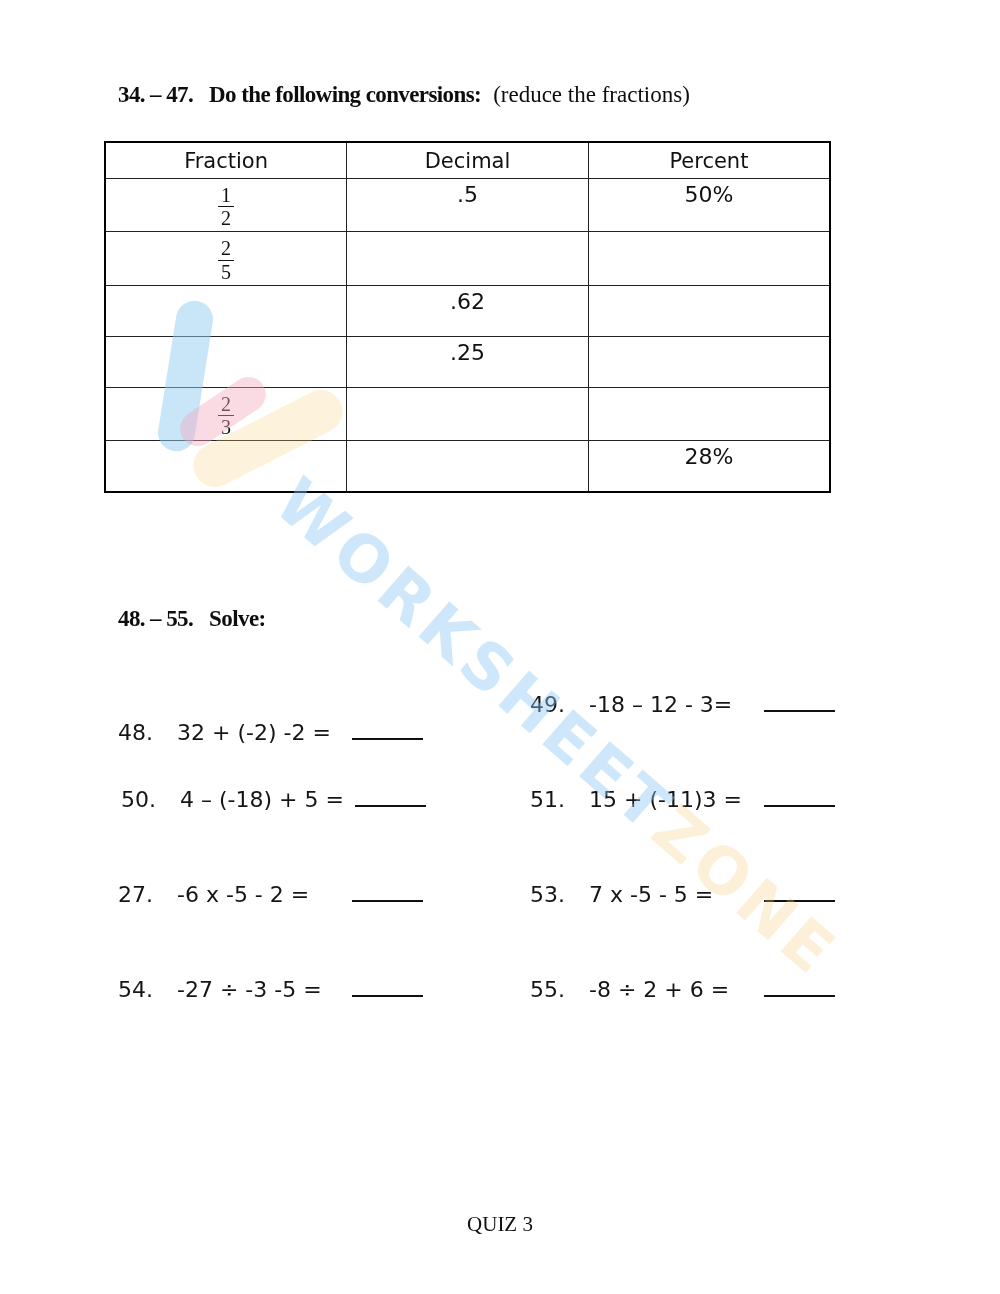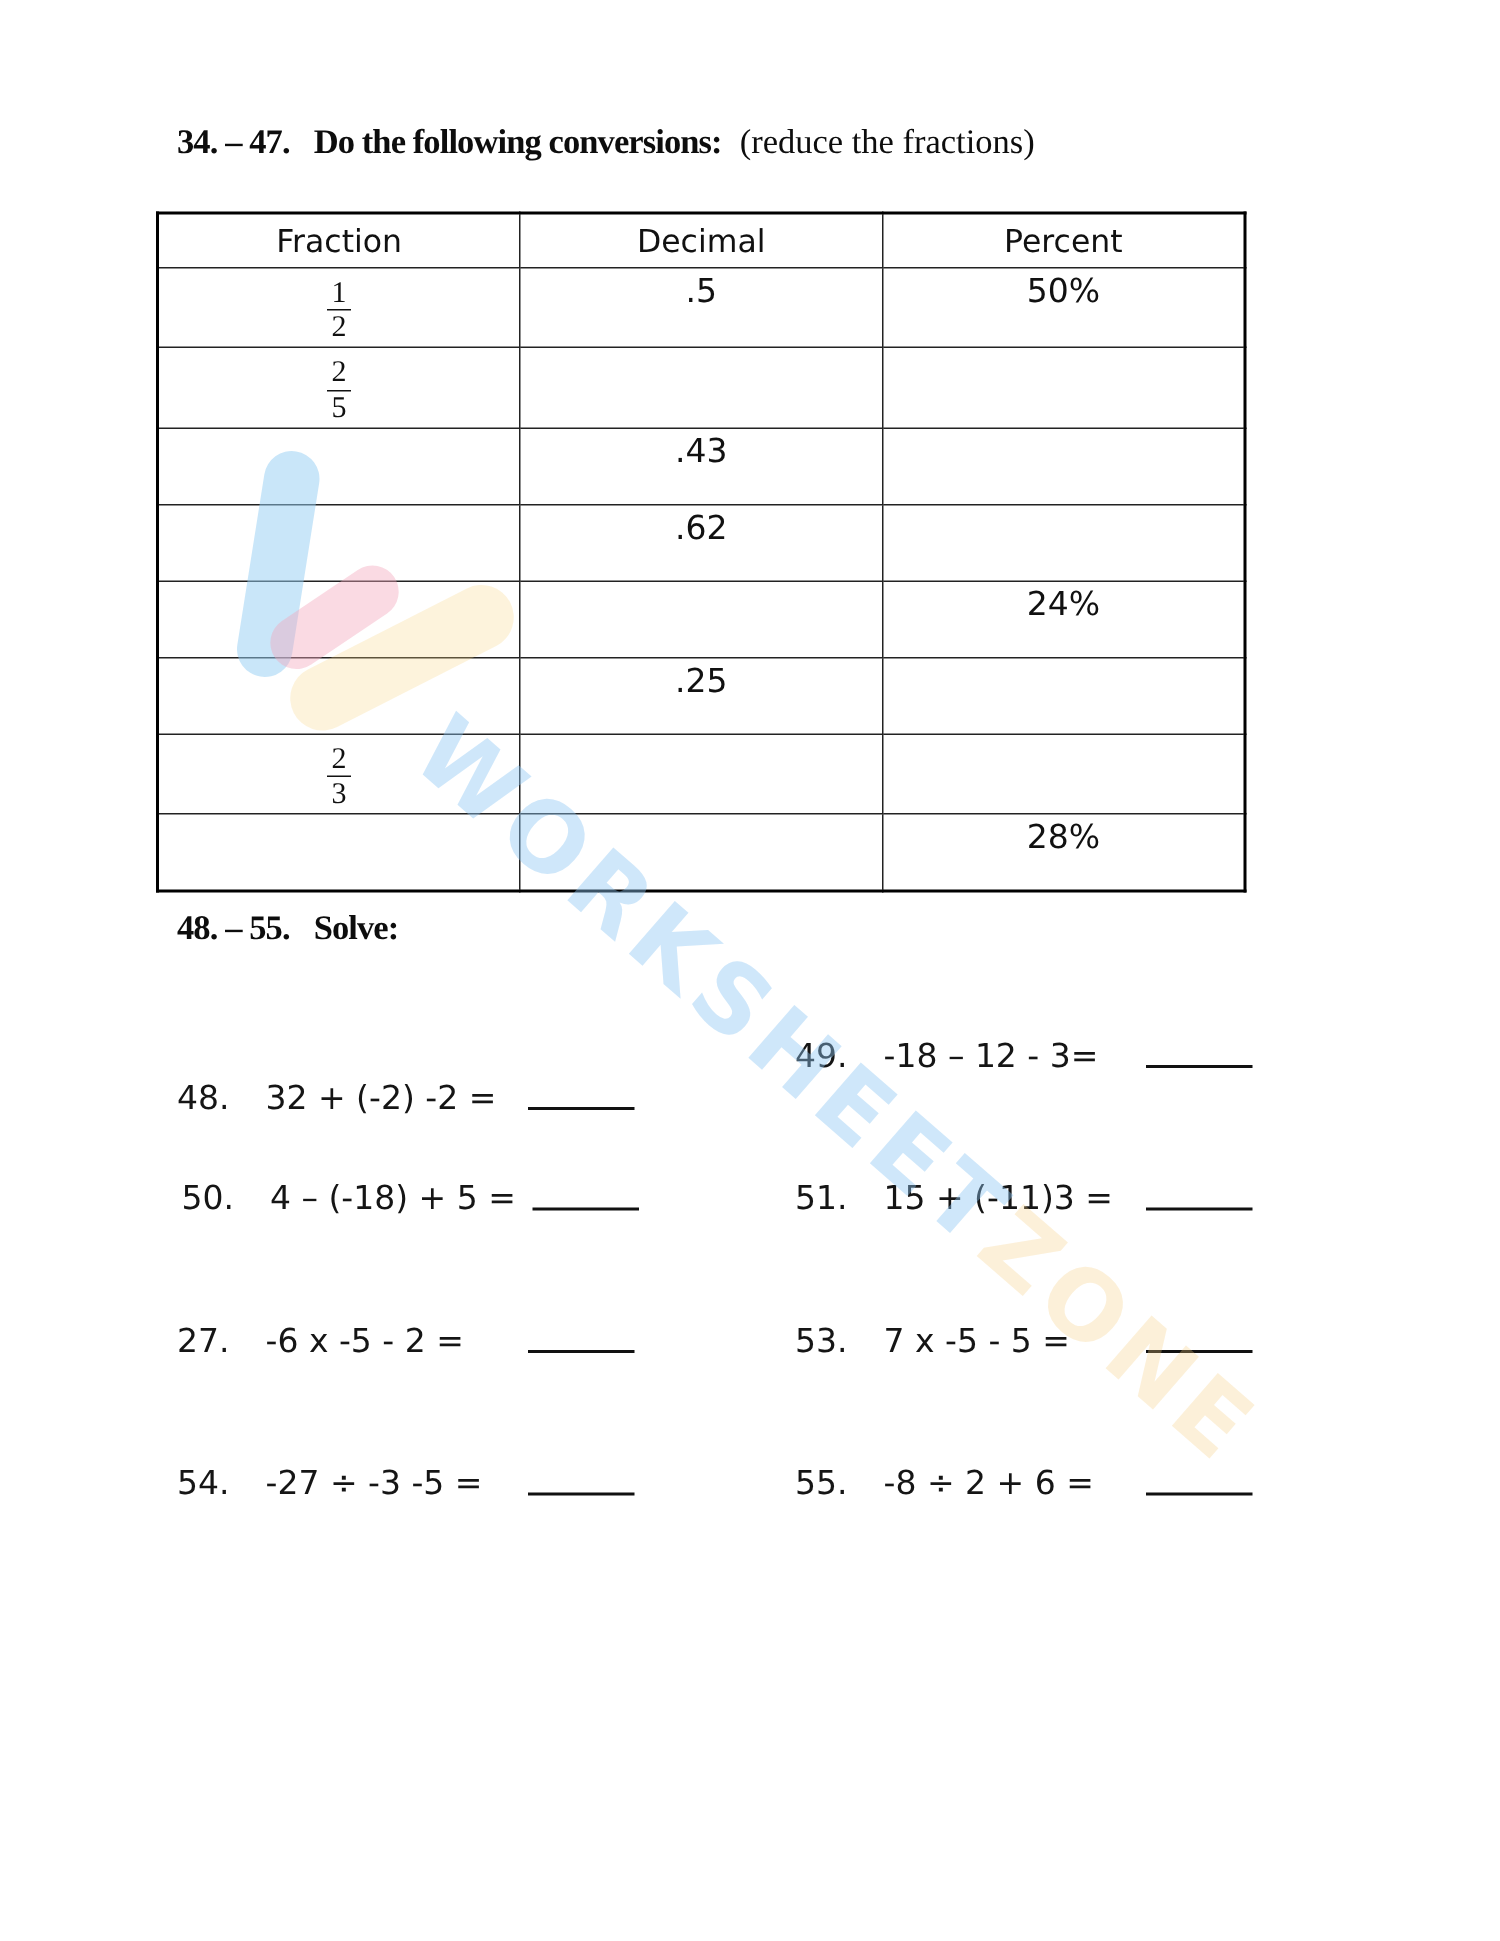--- a/index.html
+++ b/index.html
@@ -144,32 +144,22 @@
       </tr>
       <tr>
         <td>
           <span class="frac"><span class="num">2</span><span class="den">5</span></span>
         </td>
         <td></td>
         <td></td>
       </tr>
       <tr>
         <td></td>
-        <td>.43</td>
-        <td></td>
-      </tr>
-      <tr>
-        <td></td>
         <td>.62</td>
         <td></td>
-      </tr>
-      <tr>
-        <td></td>
-        <td></td>
-        <td>24%</td>
       </tr>
       <tr>
         <td></td>
         <td>.25</td>
         <td></td>
       </tr>
       <tr>
         <td>
           <span class="frac"><span class="num">2</span><span class="den">3</span></span>
         </td>
@@ -206,14 +196,15 @@
   <div class="problem" style="left:530px;top:882px;">
     <span class="pnum">53.</span><span class="pexp">7 x -5 - 5 =</span><span class="pblank"></span>
   </div>
   <div class="problem" style="left:118px;top:977px;">
     <span class="pnum">54.</span><span class="pexp">-27 ÷ -3 -5 =</span><span class="pblank"></span>
   </div>
   <div class="problem" style="left:530px;top:977px;">
     <span class="pnum">55.</span><span class="pexp">-8 ÷ 2 + 6 =</span><span class="pblank"></span>
   </div>
 
+  <div id="footer">QUIZ 3</div>
 
 </div>
 
 </body></html>

